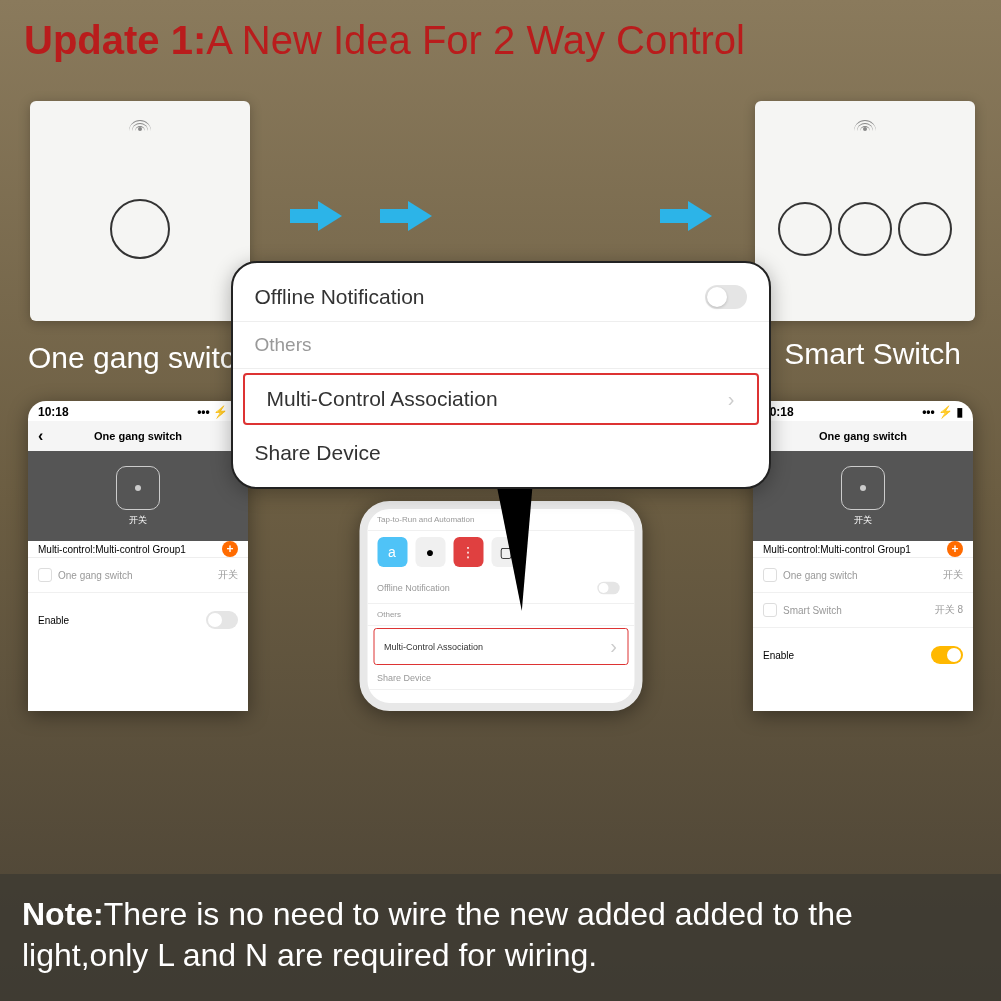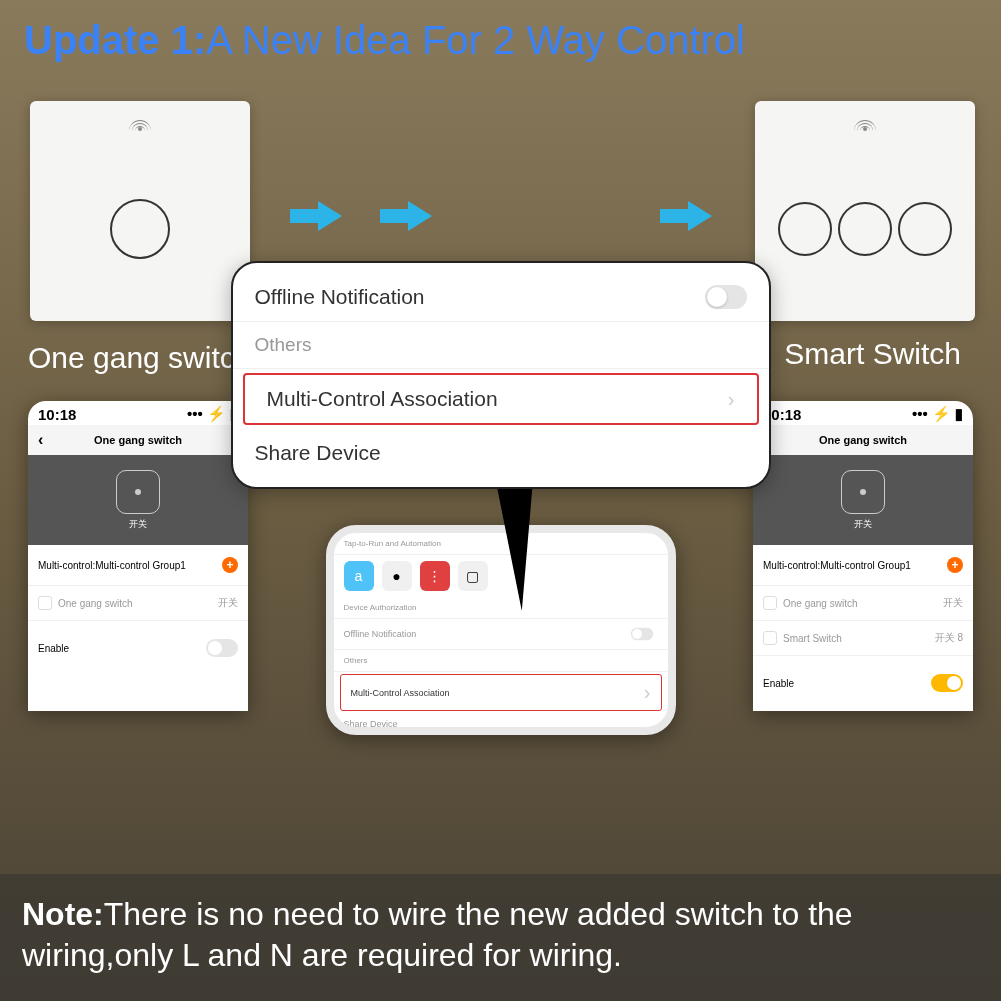--- a/index.html
+++ b/index.html
@@ -8,21 +8,21 @@
   height: 1001px;
   font-family: Arial, Helvetica, sans-serif;
   background: linear-gradient(180deg, #8a7a5c 0%, #6b5d42 50%, #4a4235 100%);
   position: relative;
   overflow: hidden;
 }
 
 
 .header {
   padding: 18px 16px 10px 24px;
-  color: #3b82f6;
+  color: #b91c1c;
 }
 .header .title {
   font-size: 40px;
   margin-bottom: 8px;
 }
 .header .title .bold { font-weight: bold; }
 .header .subtitle {
   font-size: 32px;
   line-height: 1.25;
   font-weight: 300;
@@ -188,33 +188,33 @@
 .phone {
   position: absolute;
   background: #fff;
   border-radius: 18px 18px 0 0;
   box-shadow: 0 4px 20px rgba(0,0,0,0.4);
   overflow: hidden;
 }
 .phone-left { top: 320px; left: 28px; width: 220px; height: 310px; }
 .phone-right { top: 320px; right: 28px; width: 220px; height: 310px; }
 .phone-center {
-  top: 444px; left: 50%;
+  top: 420px; left: 50%;
   transform: translateX(-50%);
-  width: 350px; height: 210px;
+  width: 283px; height: 210px;
   border-radius: 30px;
   border: 8px solid #e8e8e8;
   z-index: 5;
 }
 
 .status-bar {
   display: flex; justify-content: space-between;
   align-items: center;
   padding: 4px 10px 2px 10px;
-  font-size: 15px; font-weight: bold;
+  font-size: 12px; font-weight: bold;
 }
 .nav-bar {
   background: #f5f5f5;
   display: flex; align-items: center;
   padding: 6px 10px;
   font-size: 11px; font-weight: bold;
   position: relative;
 }
 .nav-bar .back { font-size: 16px; }
 .nav-bar .nav-title { position: absolute; left: 0; right: 0; text-align: center; }
@@ -234,21 +234,21 @@
   border-radius: 10px;
   display: flex; align-items: center; justify-content: center;
 }
 .device-icon-dot {
   width: 6px; height: 6px;
   background: #ccc; border-radius: 50%;
 }
 .device-label { color: #fff; font-size: 9px; }
 
 .group-row {
-  padding: 12px 10px;
+  padding: 0 10px;
   font-size: 10px;
   display: flex; align-items: center; justify-content: space-between;
   border-bottom: 1px solid #eee;
 }
 .group-row .plus {
   width: 16px; height: 16px;
   background: #ff6b00;
   border-radius: 50%;
   color: #fff;
   display: flex; align-items: center; justify-content: center;
@@ -483,37 +483,34 @@
     <div class="pc-content">
       <div class="pc-row" style="color:#999;font-size:8px;">
           <span>Tap-to-Run and Automation</span>
         </div>
       <div class="pc-apps">
         <div class="pc-app" style="background:#4fc3f7;color:#fff;">a</div>
         <div class="pc-app">●</div>
         <div class="pc-app" style="background:#e04040;color:#fff;">⋮</div>
         <div class="pc-app">▢</div>
       </div>
-      <div class="pc-row" style="font-size:8px;">
-          <span>Device Authorization</span>
-        </div>
       <div class="pc-row">
           <span>Offline Notification</span>
           <div class="mini-toggle-off" style="transform:scale(0.7);"></div>
         </div>
       <div class="pc-row" style="font-size:8px;">
           <span>Others</span>
         </div>
       <div class="pc-row hl">
           <span>Multi-Control Association</span>
           <span class="chev">›</span>
         </div>
       <div class="pc-row">
           <span>Share Device</span>
         </div>
     </div>
   </div>
 
 </div>
 
 <div class="footer">
-  <span class="b">Note:</span><span>There is no need to wire the new added switch to the wiring,only L and N are required for wiring.</span>
+  <span class="b">Note:</span><span>There is no need to wire the new added added to the light,only L and N are required for wiring.</span>
 </div>
 
 </body></html>

